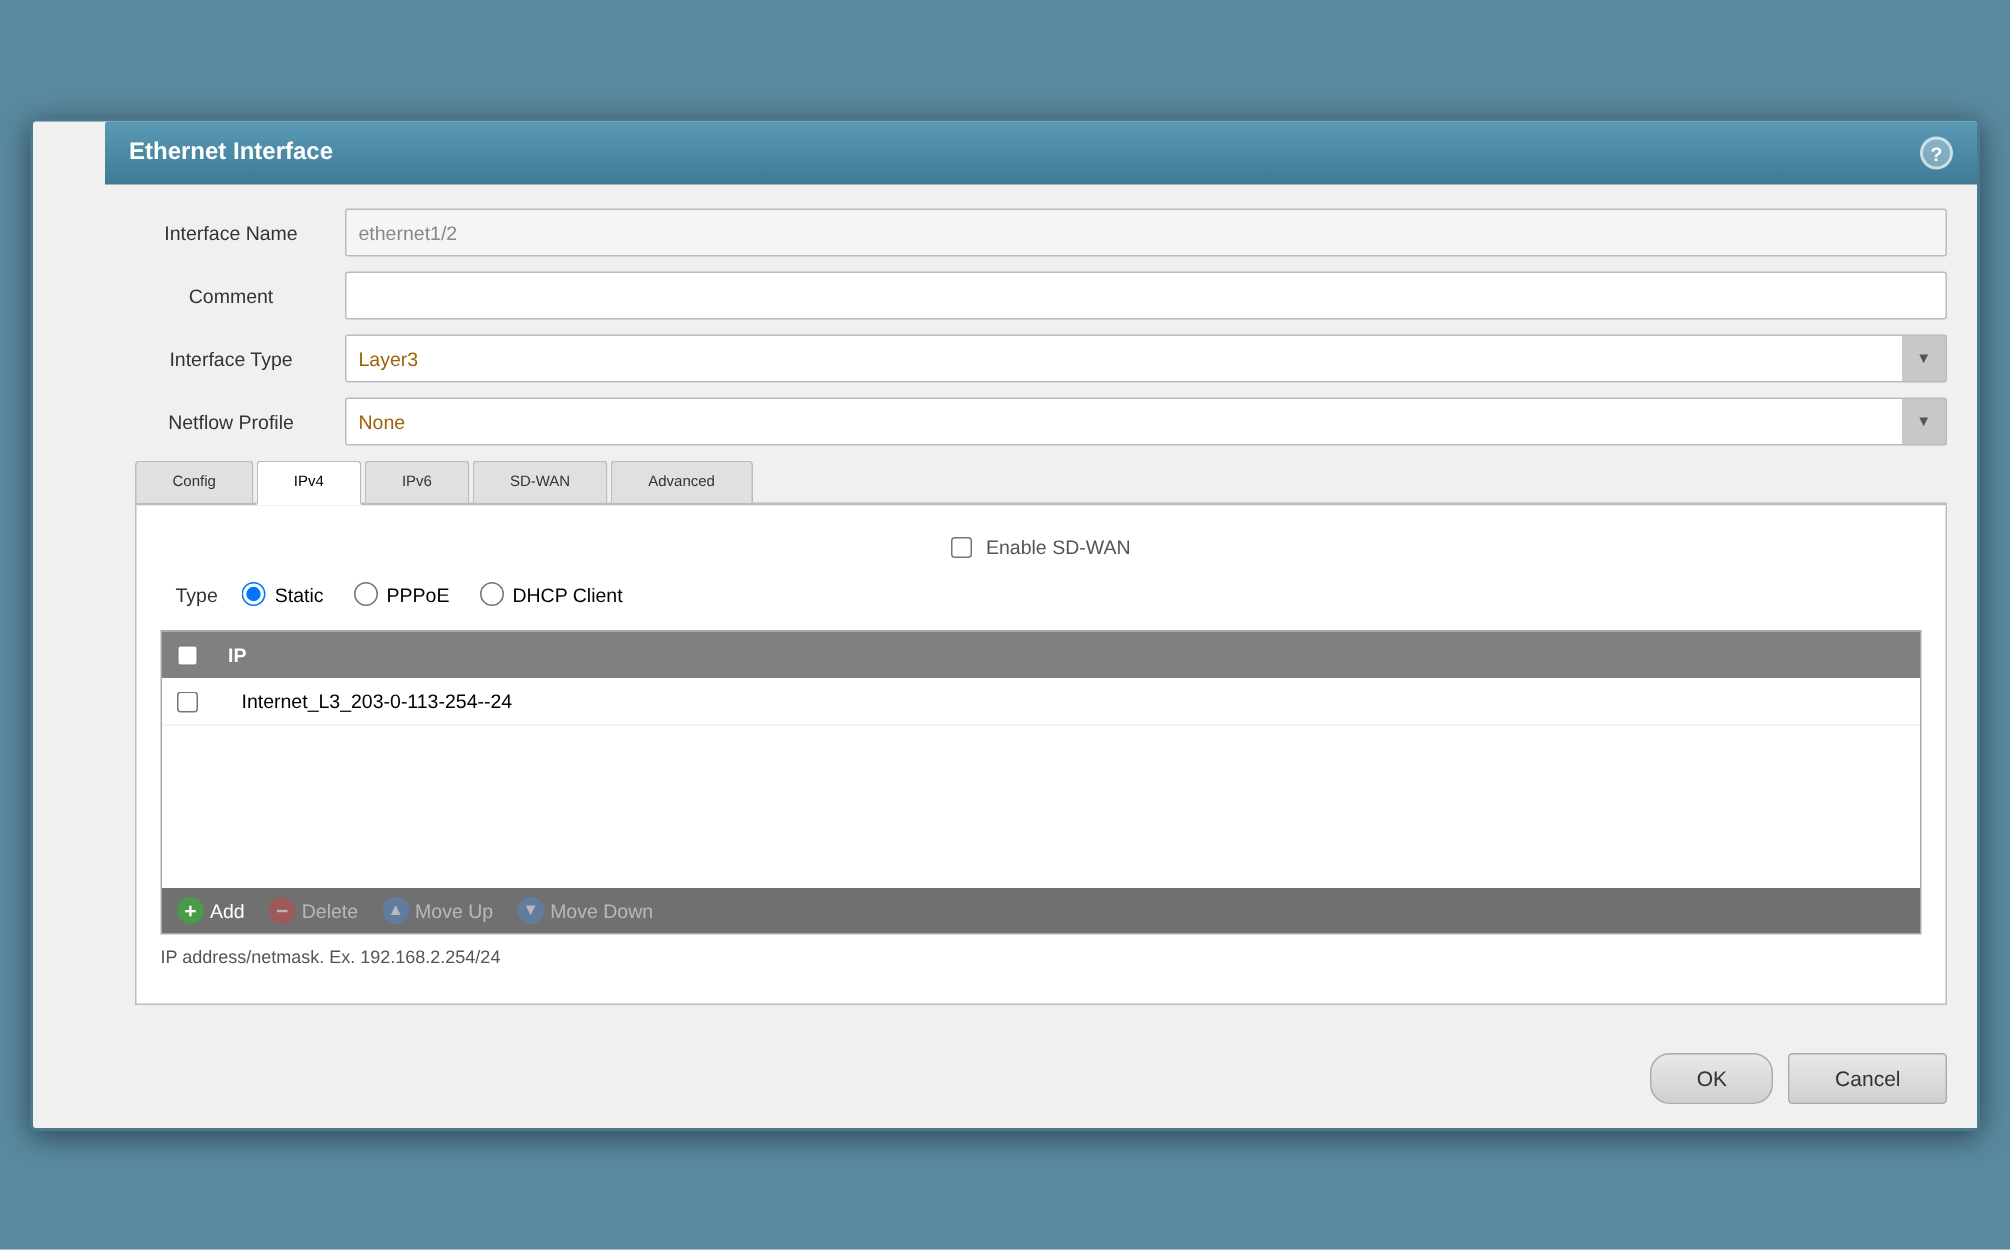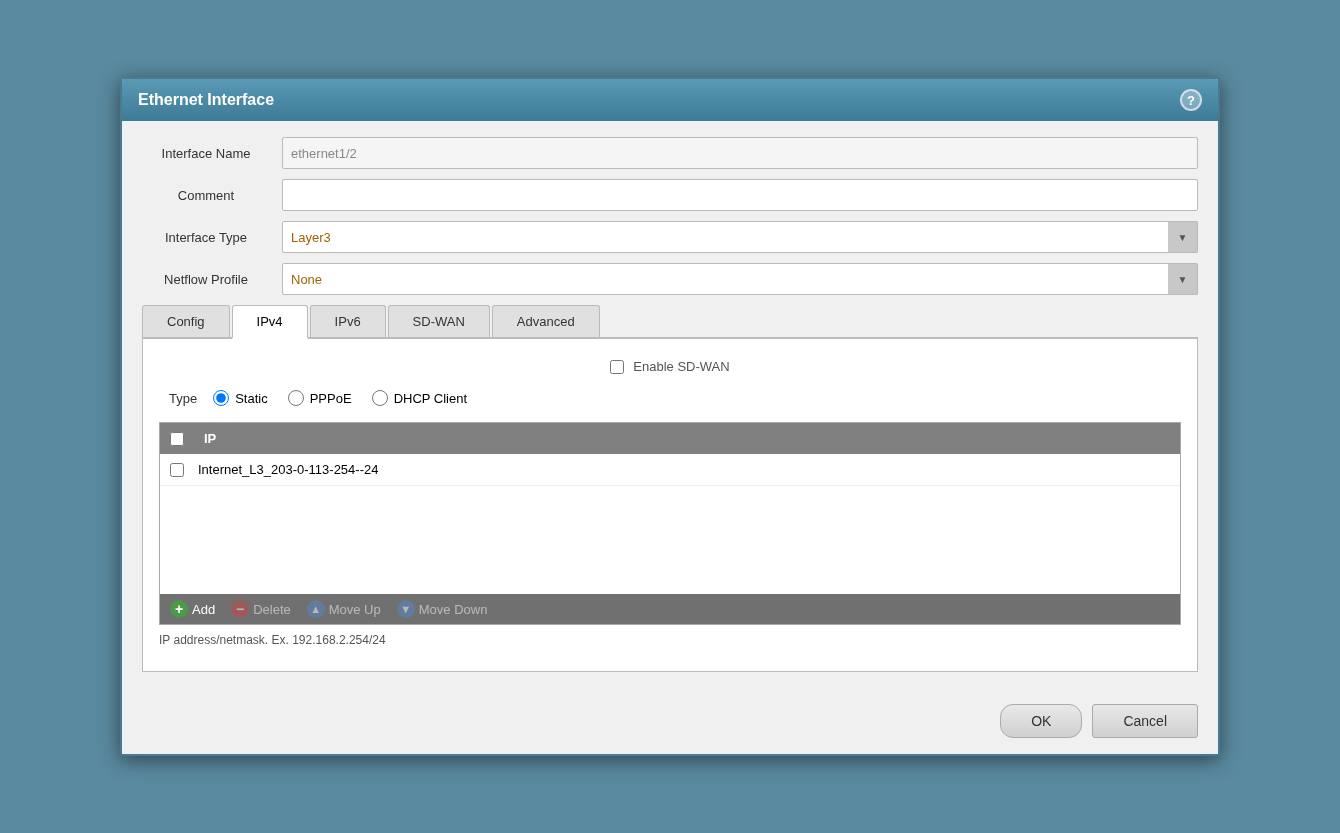--- a/index.html
+++ b/index.html
@@ -8,25 +8,26 @@
       font-family: Arial, sans-serif;
       font-size: 13px;
       display: flex;
       align-items: center;
       justify-content: center;
       width: 1340px;
       height: 833px;
       overflow: hidden;
     }
     .dialog {
-      width: 1100px;
+      width: 1300px;
       background: #f0f0f0;
       border: 2px solid #4a7a8f;
       border-radius: 4px;
       box-shadow: 0 4px 20px rgba(0,0,0,0.5);
+      padding-left: 48px;
     }
     .dialog-header {
       background: linear-gradient(to bottom, #5a9ab5, #3d7a95);
       color: white;
       padding: 10px 16px;
       font-size: 16px;
       font-weight: bold;
       display: flex;
       align-items: center;
       justify-content: space-between;
@@ -117,21 +118,21 @@
       border-bottom: 2px solid #bbb;
       margin-bottom: 0;
       margin-top: 6px;
     }
     .tab {
       padding: 8px 24px;
       border: 1px solid #bbb;
       border-bottom: none;
       background: #e0e0e0;
       cursor: pointer;
-      font-size: 13px;
+      font-size: 10px;
       color: #333;
       margin-right: 2px;
       border-radius: 3px 3px 0 0;
     }
     .tab.active {
       background: white;
       border-bottom: 2px solid white;
       margin-bottom: -2px;
       color: #000;
       font-weight: 500;
@@ -199,21 +200,21 @@
       align-items: center;
     }
     .ip-table-body {
       min-height: 140px;
       background: white;
     }
     .ip-table-row {
       display: flex;
       align-items: center;
       padding: 8px 10px;
-      gap: 4px;
+      gap: 19px;
       border-bottom: 1px solid #eee;
     }
     .ip-table-row .col-check {
       width: 24px;
       display: flex;
       align-items: center;
     }
     .ip-table-footer {
       background: #707070;
       display: flex;

